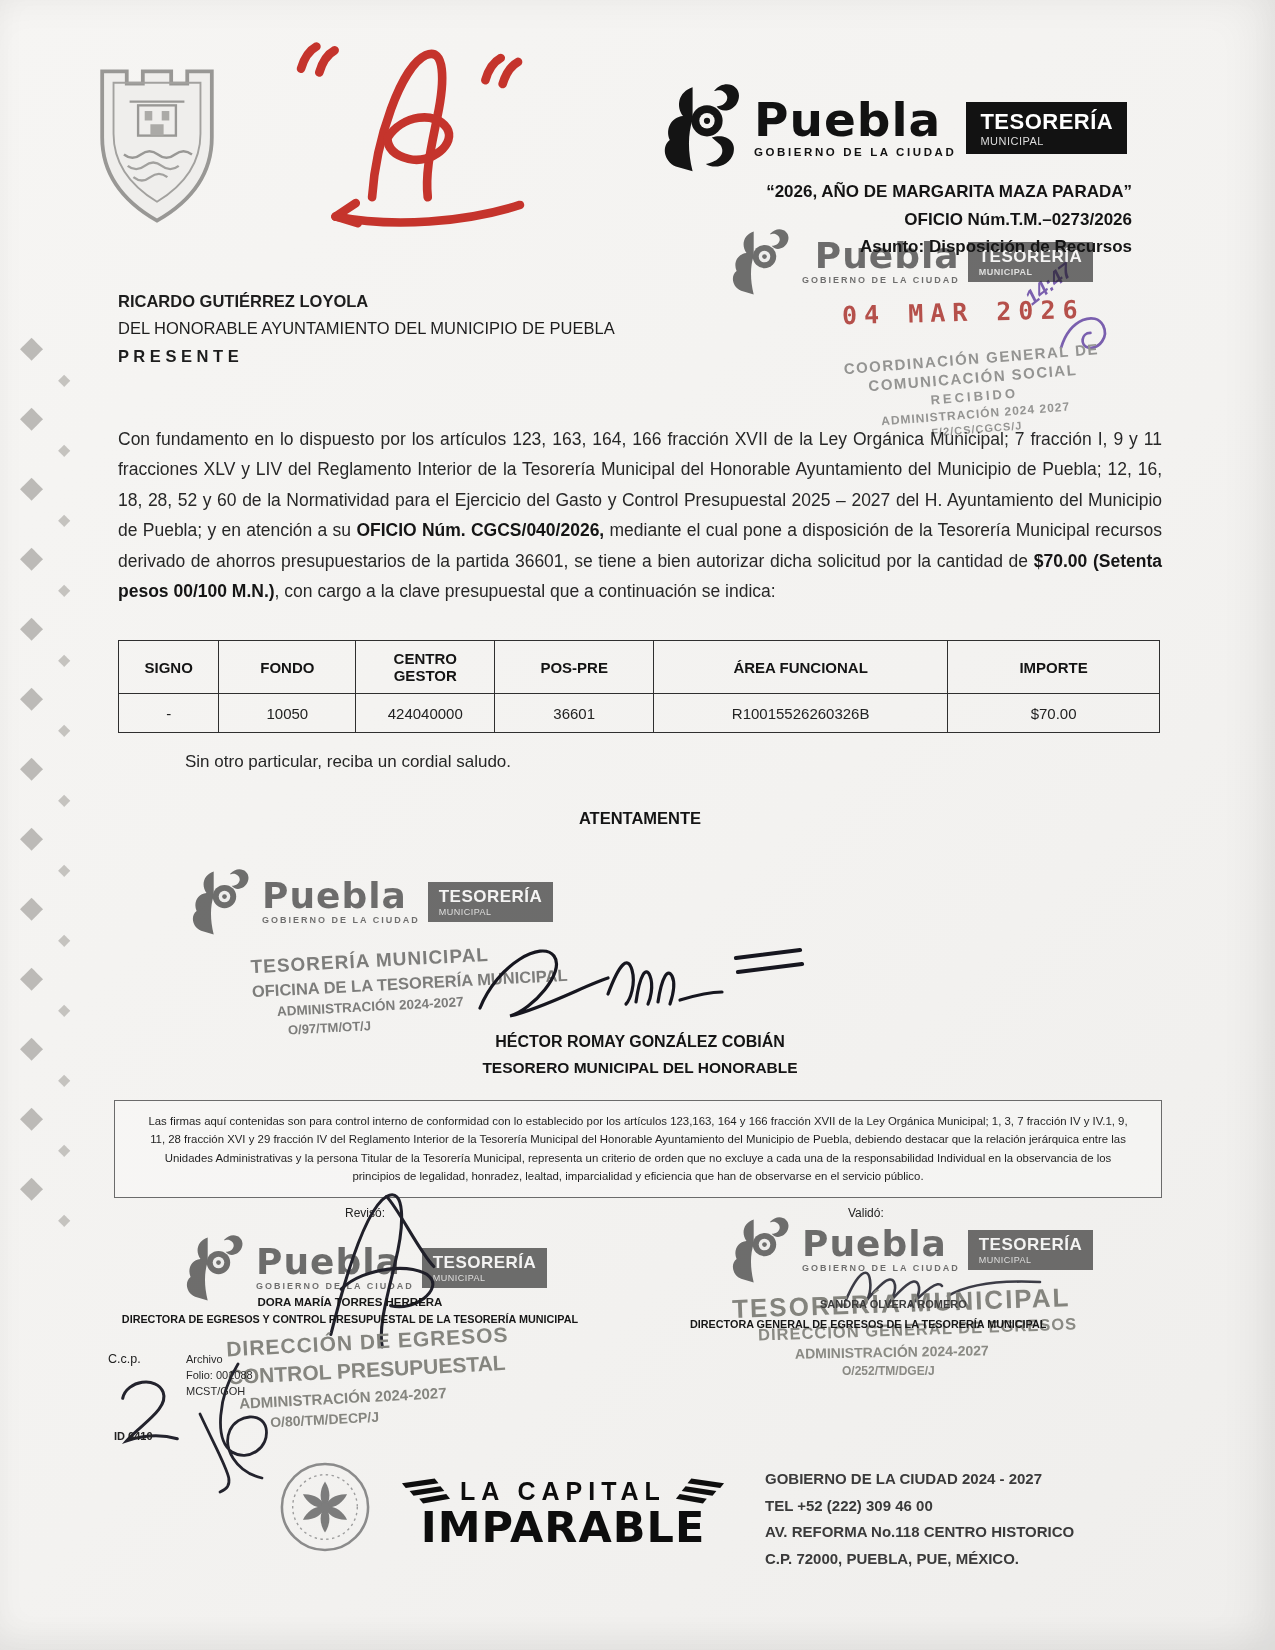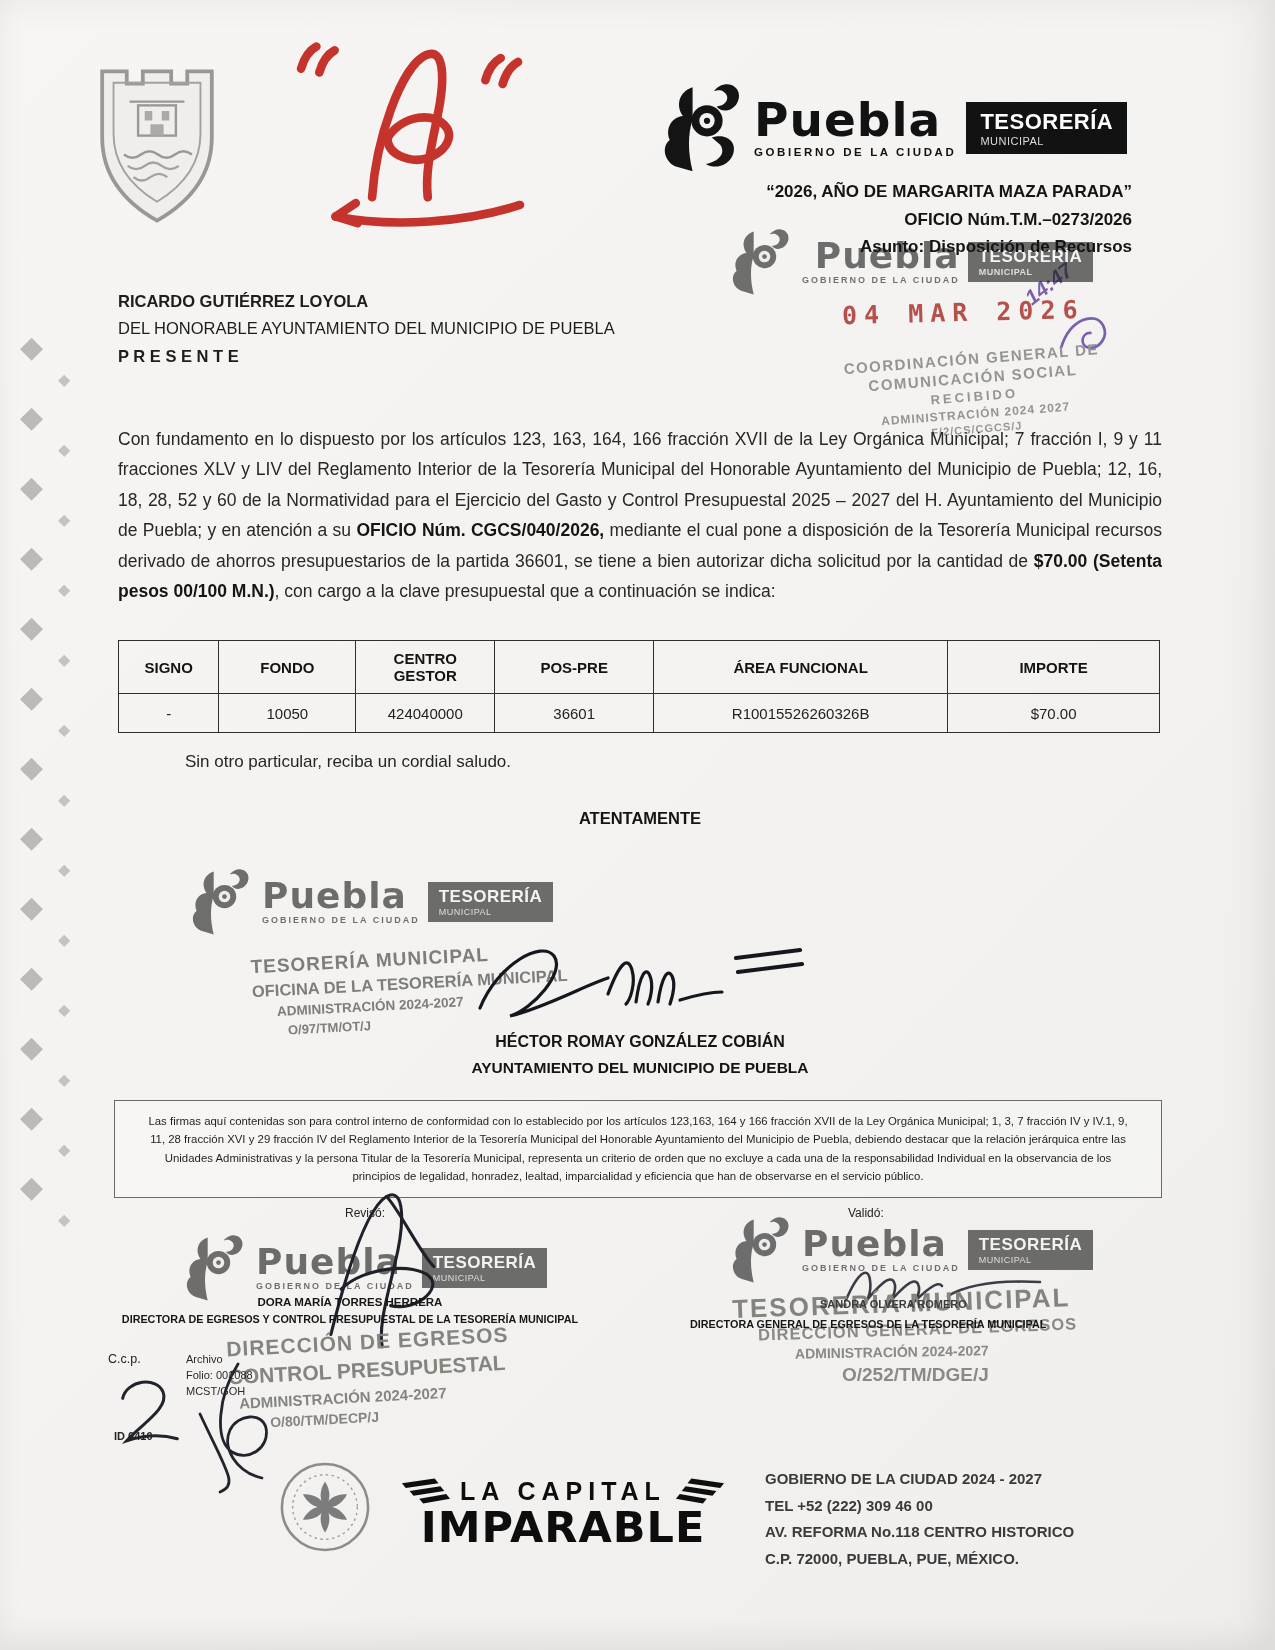--- a/index.html
+++ b/index.html
@@ -127,21 +127,21 @@
   .reviso-stamp .d{font-size:14px;margin:4px 0 0 40px;}
   .paraph{left:178px;top:1356px;}
 
   .valido-logo{left:728px;top:1214px;}
   .sig-valido{left:838px;top:1256px;}
   .valido-name{left:820px;top:1298px;font-size:11px;font-weight:bold;color:#3c3c3c;z-index:3;text-align:right;}
   .valido-stamp-big{left:732px;top:1288px;color:#84847e;font-weight:bold;font-size:26px;letter-spacing:2px;transform:rotate(-2deg);z-index:1;}
   .valido-title{left:690px;top:1318px;width:450px;text-align:left;font-size:10.8px;font-weight:bold;color:#161616;z-index:3;}
   .valido-stamp2{left:758px;top:1320px;color:#8a8a84;font-weight:bold;font-size:16.5px;letter-spacing:1px;transform:rotate(-2deg);z-index:2;}
   .valido-stamp3{left:795px;top:1344px;color:#8a8a84;font-weight:bold;font-size:14px;transform:rotate(-1deg);}
-  .valido-stamp4{left:842px;top:1364px;color:#8a8a84;font-weight:bold;font-size:19px;}
+  .valido-stamp4{left:842px;top:1364px;color:#8a8a84;font-weight:bold;font-size:12px;}
 
   
   .ccp-label{left:108px;top:1352px;font-size:12.5px;color:#222;}
   .ccp-lines{left:186px;top:1352px;font-size:11px;line-height:1.45;color:#2a2a2a;}
   .scribble2{left:104px;top:1372px;}
   .id-label{left:114px;top:1430px;font-size:11px;font-weight:bold;color:#222;}
 
   
   .seal{left:278px;top:1460px;}
   .capital{left:398px;top:1476px;width:330px;text-align:center;color:#0d0d0d;}
@@ -347,21 +347,21 @@
       </g>
       <g stroke="#16161f" stroke-width="4.2" fill="none" stroke-linecap="round">
         <path d="M268 36 L332 28"></path>
         <path d="M270 50 L334 42"></path>
       </g>
     </svg>
   </div>
 
   <div class="abs signer-block">
     <div class="nm">HÉCTOR ROMAY GONZÁLEZ COBIÁN</div>
-    <div class="tt">AYUNTAMIENTO DEL MUNICIPIO DE PUEBLA</div>
+    <div class="tt">TESORERO MUNICIPAL DEL HONORABLE</div>
   </div>
 
   <div class="abs legal-box">Las firmas aquí contenidas son para control interno de conformidad con lo establecido por los artículos 123,163, 164 y 166 fracción XVII de la Ley Orgánica Municipal; 1, 3, 7 fracción IV y IV.1, 9, 11, 28 fracción XVI y 29 fracción IV del Reglamento Interior de la Tesorería Municipal del Honorable Ayuntamiento del Municipio de Puebla, debiendo destacar que la relación jerárquica entre las Unidades Administrativas y la persona Titular de la Tesorería Municipal, representa un criterio de orden que no excluye a cada una de la responsabilidad Individual en la observancia de los principios de legalidad, honradez, lealtad, imparcialidad y eficiencia que han de observarse en el servicio público.</div>
 
   <div class="abs lbl reviso-label">Revisó:</div>
   <div class="abs lbl valido-label">Validó:</div>
 
   <div class="abs reviso-logo plogo plogo-stamp">
     <svg class="marksvg" viewBox="0 0 70 80">
       <path d="M28 6 C16 10 14 22 20 30 C10 31 5 41 9 50 C2 55 4 68 14 72 L28 76 C24 60 24 45 28 33 Z" fill="#141414"></path>

